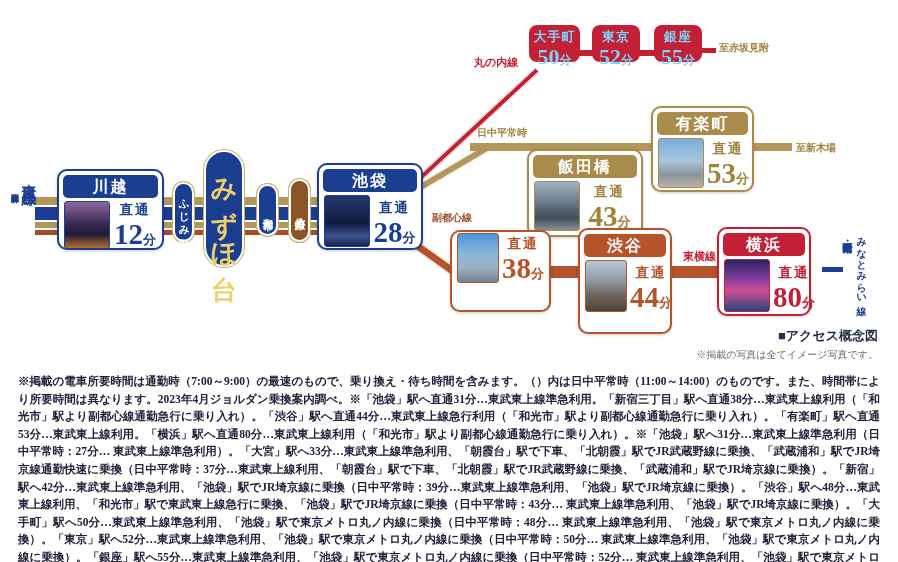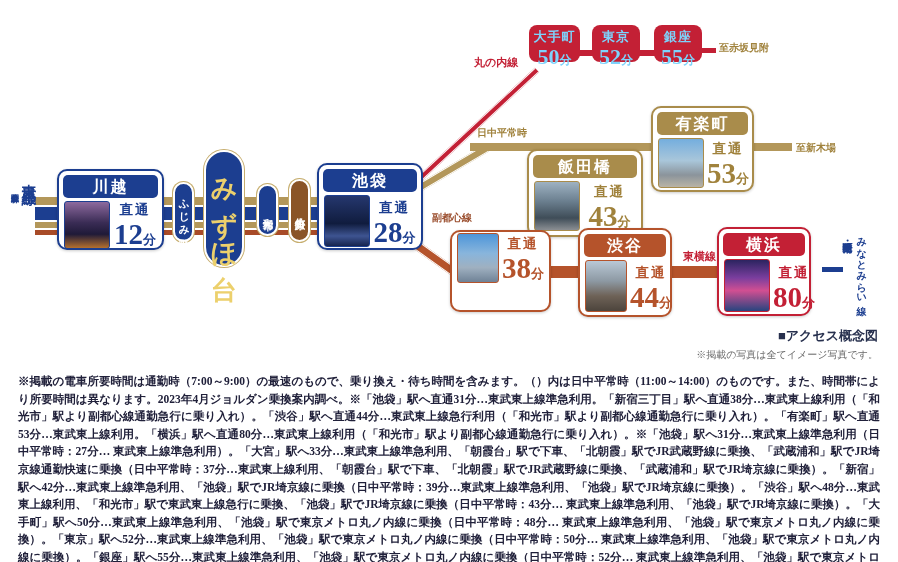--- a/index.html
+++ b/index.html
@@ -202,21 +202,21 @@
 
   <div class="box c-orange" style="left:450px; top:230px; width:101px; height:82px;">
     <div class="box-body">
       <div class="photo ph-shinjuku" style="height:50px; width:42px;"></div>
       <div class="direct-wrap">
         <div class="direct">直通</div>
         <div class="minrow"><span class="minnum">38</span><span>分</span></div>
       </div>
     </div>
   </div>
-  <div class="box c-orange" style="left:578px; top:228px; width:94px; height:89px;">
+  <div class="box c-orange" style="left:578px; top:228px; width:94px; height:106px;">
     <div class="box-header">渋谷</div>
     <div class="box-body">
       <div class="photo ph-shibuya" style="height:52px; width:42px;"></div>
       <div class="direct-wrap">
         <div class="direct">直通</div>
         <div class="minrow"><span class="minnum">44</span><span>分</span></div>
       </div>
     </div>
   </div>
 

